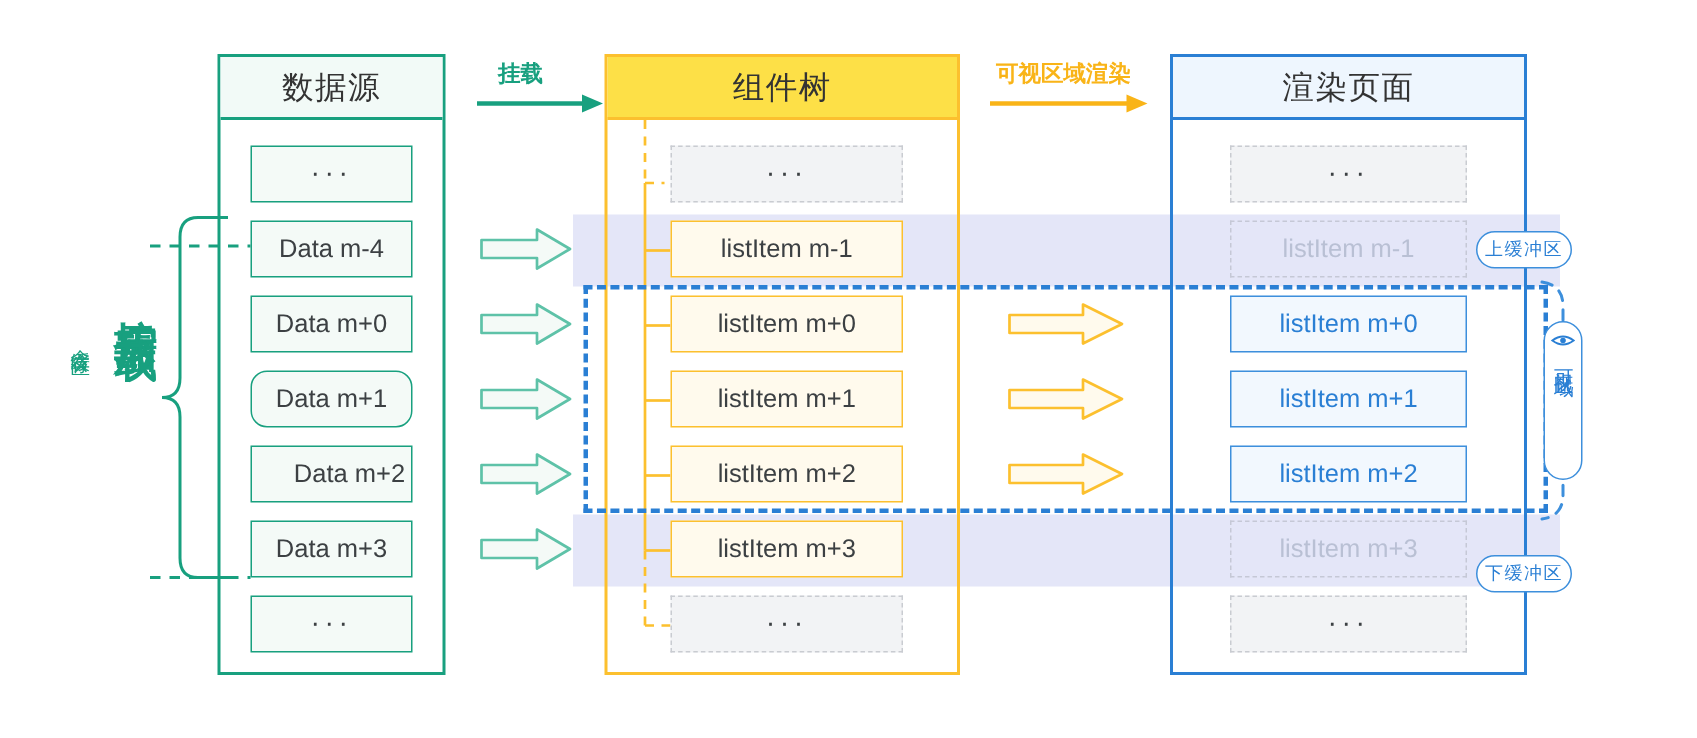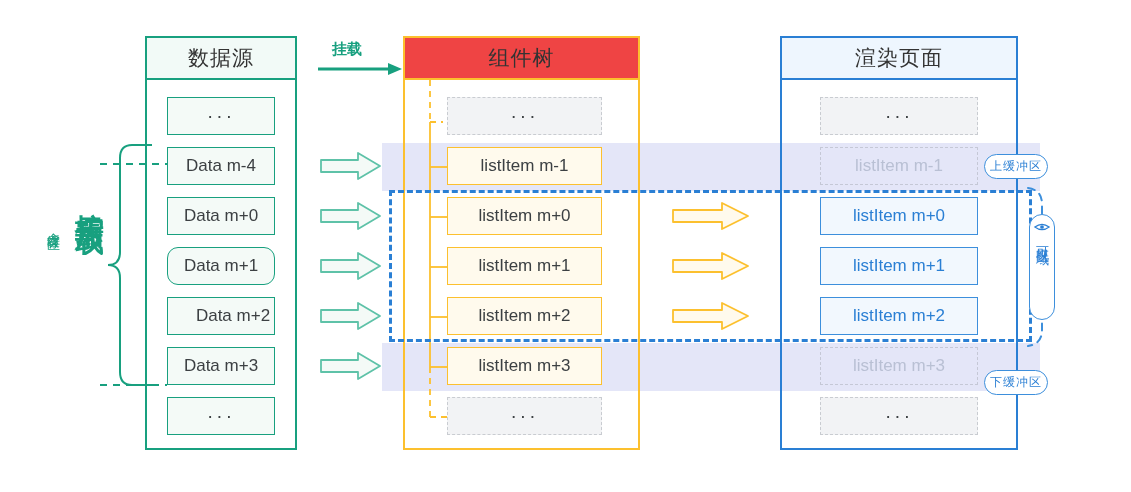--- a/index.html
+++ b/index.html
@@ -30,21 +30,21 @@
     position:absolute;
     left:0;right:0;top:0;
     height:42px;
     display:flex;align-items:center;justify-content:center;
     font-size:21px;
     letter-spacing:1px;
     color:#333333;
     box-sizing:border-box;
   }
   .head-green{background:#f2faf7;border-bottom:2px solid #18a07f;}
-  .head-orange{background:#ef4444;border-bottom:2px solid #fcc02e;}
+  .head-orange{background:#fde047;border-bottom:2px solid #fcc02e;}
   .head-blue{background:#eef6fe;border-bottom:2px solid #2a7fd4;}
 
   
   .rowbox{
     position:absolute;
     box-sizing:border-box;
     display:flex;align-items:center;justify-content:center;
     font-size:17px;
     height:38px;
   }
@@ -209,20 +209,27 @@
   </div>
   <div class="rowbox box-orange" style="left:447px;top:147px;width:155px;">listItem m-1</div>
   <div class="rowbox box-orange" style="left:447px;top:197px;width:155px;">listItem m+0</div>
   <div class="rowbox box-orange" style="left:447px;top:247px;width:155px;">listItem m+1</div>
   <div class="rowbox box-orange" style="left:447px;top:297px;width:155px;">listItem m+2</div>
   <div class="rowbox box-orange" style="left:447px;top:347px;width:155px;">listItem m+3</div>
   <div class="rowbox box-ghost" style="left:447px;top:397px;width:155px;">
     <span class="dots">···</span>
   </div>
 
+  <div class="label-arrow" style="left:660px;top:40px;width:110px;height:36px;">
+    <span class="cap cap-orange" style="left:4px;top:0px;">可视区域渲染</span>
+    <svg style="position:absolute;left:0;top:22px;" width="108" height="14">
+      <line x1="0" y1="7" x2="93" y2="7" stroke="#f9b418" stroke-width="3"></line>
+      <path d="M91 1 L105 7 L91 13 Z" fill="#f9b418"></path>
+    </svg>
+  </div>
 
   <svg class="abs" style="left:672px;top:202px;" width="78" height="28">
     <path d="M1 8 L50 8 L50 1 L76 14 L50 27 L50 20 L1 20 Z" fill="#fffaed" stroke="#fcc02e" stroke-width="1.8" stroke-linejoin="round"></path>
   </svg>
   <svg class="abs" style="left:672px;top:252px;" width="78" height="28">
     <path d="M1 8 L50 8 L50 1 L76 14 L50 27 L50 20 L1 20 Z" fill="#fffaed" stroke="#fcc02e" stroke-width="1.8" stroke-linejoin="round"></path>
   </svg>
   <svg class="abs" style="left:672px;top:302px;" width="78" height="28">
     <path d="M1 8 L50 8 L50 1 L76 14 L50 27 L50 20 L1 20 Z" fill="#fffaed" stroke="#fcc02e" stroke-width="1.8" stroke-linejoin="round"></path>
   </svg>

